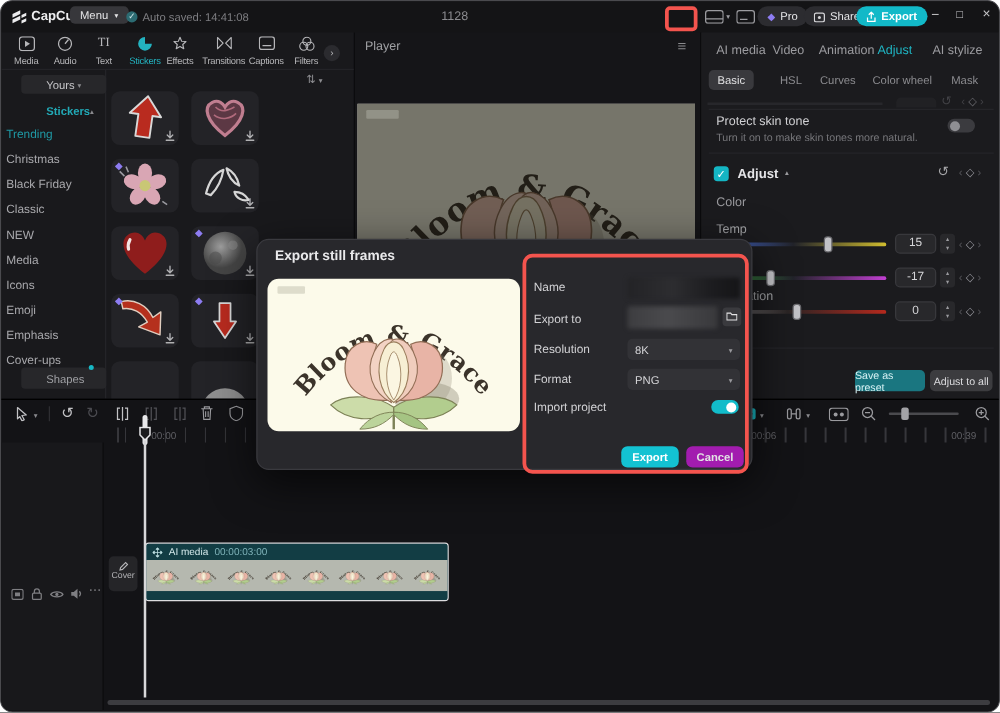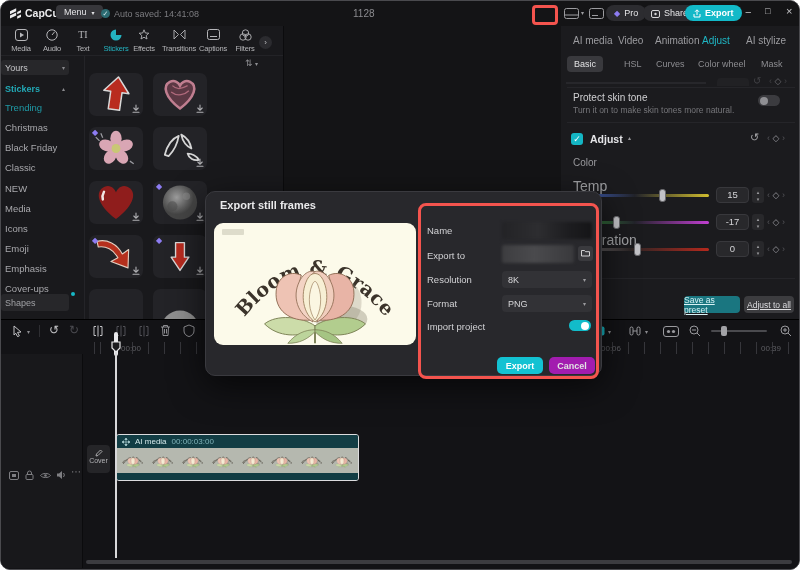--- a/index.html
+++ b/index.html
@@ -25,23 +25,23 @@
 
   
   #left-panel { position:absolute; left:0; top:25px; width:283px; height:293px;
                 background:#19191c; overflow:hidden; border-right:1px solid #0b0b0d; }
   .mtab { position:absolute; top:3px; width:40px; text-align:center; cursor:default; }
   .mtab .ic { display:block; height:13px; color:#b6b6b9; }
   .mtab .lb { display:block; font-size:7.5px; letter-spacing:-0.2px; color:#b6b6b9; margin-top:2px; }
   .mtab.active .ic, .mtab.active .lb { color:#23b3c0; }
   .more-circle { width:13px; height:13px; border-radius:50%; background:#2b2b2f; color:#bdbdc0;
                  font-size:8px; line-height:13px; text-align:center; }
-  .nav-pill { position:absolute; left:0; width:68px; height:15px; background:#27272a;
+  .nav-pill { position:absolute; left:16px; width:68px; height:15px; background:#27272a;
               border-radius:3px; color:#c6c6c9; font-size:9px; display:flex;
-              align-items:center; justify-content:space-between; padding:0 4px;text-align:center; }
+              align-items:center; justify-content:space-between; padding:0 20px;text-align:center; }
   .cat { position:absolute; left:4px; font-size:9.5px; color:#a8a8ac; }
   .tile { position:absolute; width:54px; height:43px; background:#232327; border-radius:7px;
           overflow:hidden; }
   .gem { position:absolute; left:3px; top:1px; color:#8d7cf2; font-size:8px; }
   .dlb { position:absolute; right:3px; bottom:2px; opacity:.85; }
 
   
   #player { position:absolute; left:283px; top:25px; width:277px; height:293px;
             background:#151518; border-right:1px solid #0b0b0d; }
   #video-frame { position:absolute; left:2px; top:57px; width:270px; height:152px;
@@ -55,32 +55,32 @@
   .rtab.active { color:#1fb6c4; }
   .stab { font-size:9px; color:#8c8c90; padding:3px 7px; border-radius:4px; }
   .stab.active { background:#39393d; color:#e2e2e4; }
   .divider { position:absolute; height:1px; background:#252529; }
   .toggle { position:absolute; width:22px; height:11px; border-radius:6px; background:#3b3b3f; }
   .toggle .knob { position:absolute; top:1.5px; left:2px; width:8px; height:8px; border-radius:50%; background:#8f8f93; }
   .toggle.on { background:#12bcca; }
   .toggle.on .knob { left:auto; right:2px; background:#fff; }
   .checkbox { position:absolute; width:12px; height:12px; border-radius:3px; background:#14b6c4;
               color:#fff; font-size:9px; line-height:12px; text-align:center; }
-  .slabel { position:absolute; font-size:14px; color:#9fa0a3; }
+  .slabel { position:absolute; font-size:10px; color:#9fa0a3; }
   .strack { position:absolute; width:143px; height:3px; border-radius:2px; }
   .sthumb { position:absolute; width:7px; height:13px; border-radius:3px; background:#c2c2c6;
             border:1px solid #6a6a6e; top:-5px; }
   .valbox { position:absolute; width:33px; height:16px; background:#28282b; border:1px solid #38383c;
             border-radius:4px; color:#d4d4d7; font-size:9.5px; text-align:center; line-height:14px; }
   .stepper { position:absolute; width:12px; height:16px; background:#28282b; border-radius:3px;
              color:#9a9a9e; font-size:5px; text-align:center; line-height:7px; padding-top:2px; }
   .kf { position:absolute; font-size:9px; color:#94949a; }
   .kf .dim { color:#55555a; }
   .rbtn { position:absolute; height:17px; border-radius:4px; font-size:8.5px; display:flex;
-          align-items:center; justify-content:center;text-decoration:underline; }
+          align-items:center; justify-content:center; }
 
   
   #timeline { position:absolute; left:0; top:318px; width:800px; height:252px;
               background:#131316; border-top:1px solid #000; }
   .ttool { color:#c2c2c5; }
   #ruler { position:absolute; left:85px; top:22px; width:710px; height:12px; opacity:.85;
            background:repeating-linear-gradient(90deg,#3c3c41 0 1px,transparent 1px 16px);
            background-position-x:14px; }
   .rlabel { position:absolute; top:24px; font-size:8px; color:#5e5e63; }
   #track-col { position:absolute; left:0; top:34px; width:82px; height:214px; background:#18181b;
@@ -380,20 +380,31 @@
         </svg>
     </div>
     <div class="tile" style="left:88px;top:263px"></div>
     <div class="tile" style="left:152px;top:263px">
       <svg width="54" height="43" viewBox="0 0 40 34">
           <circle cx="20" cy="32" r="15" fill="#8f8f8f"></circle>
         </svg>
     </div>
   </div>
 
+  <div id="player">
+    <span class="abs" style="left:8px;top:6px;color:#9fa0a3;font-size:10px">Player</span>
+    <span class="abs" style="left:258px;top:4px;color:#8a8a8d;font-size:12px">≡</span>
+    <div id="video-frame">
+      <svg class="abs" style="left:5px;top:4px" width="260" height="182" viewBox="0 0 200 140">
+          <use href="#bloom-art"></use>
+        </svg>
+      <div id="video-dim"></div>
+      <div class="wmark" style="left:7px;top:5px;width:26px;height:7px"></div>
+    </div>
+  </div>
 
   <div id="right-panel">
     <span class="abs rtab" style="left:12px;top:9px">AI media</span>
     <span class="abs rtab" style="left:57px;top:9px">Video</span>
     <span class="abs rtab" style="left:94px;top:9px">Animation</span>
     <span class="abs rtab active" style="left:141px;top:9px">Adjust</span>
     <span class="abs rtab" style="left:185px;top:9px">AI stylize</span>
 
     <span class="abs stab active" style="left:6px;top:30px">Basic</span>
     <span class="abs stab" style="left:56px;top:30px">HSL</span>

